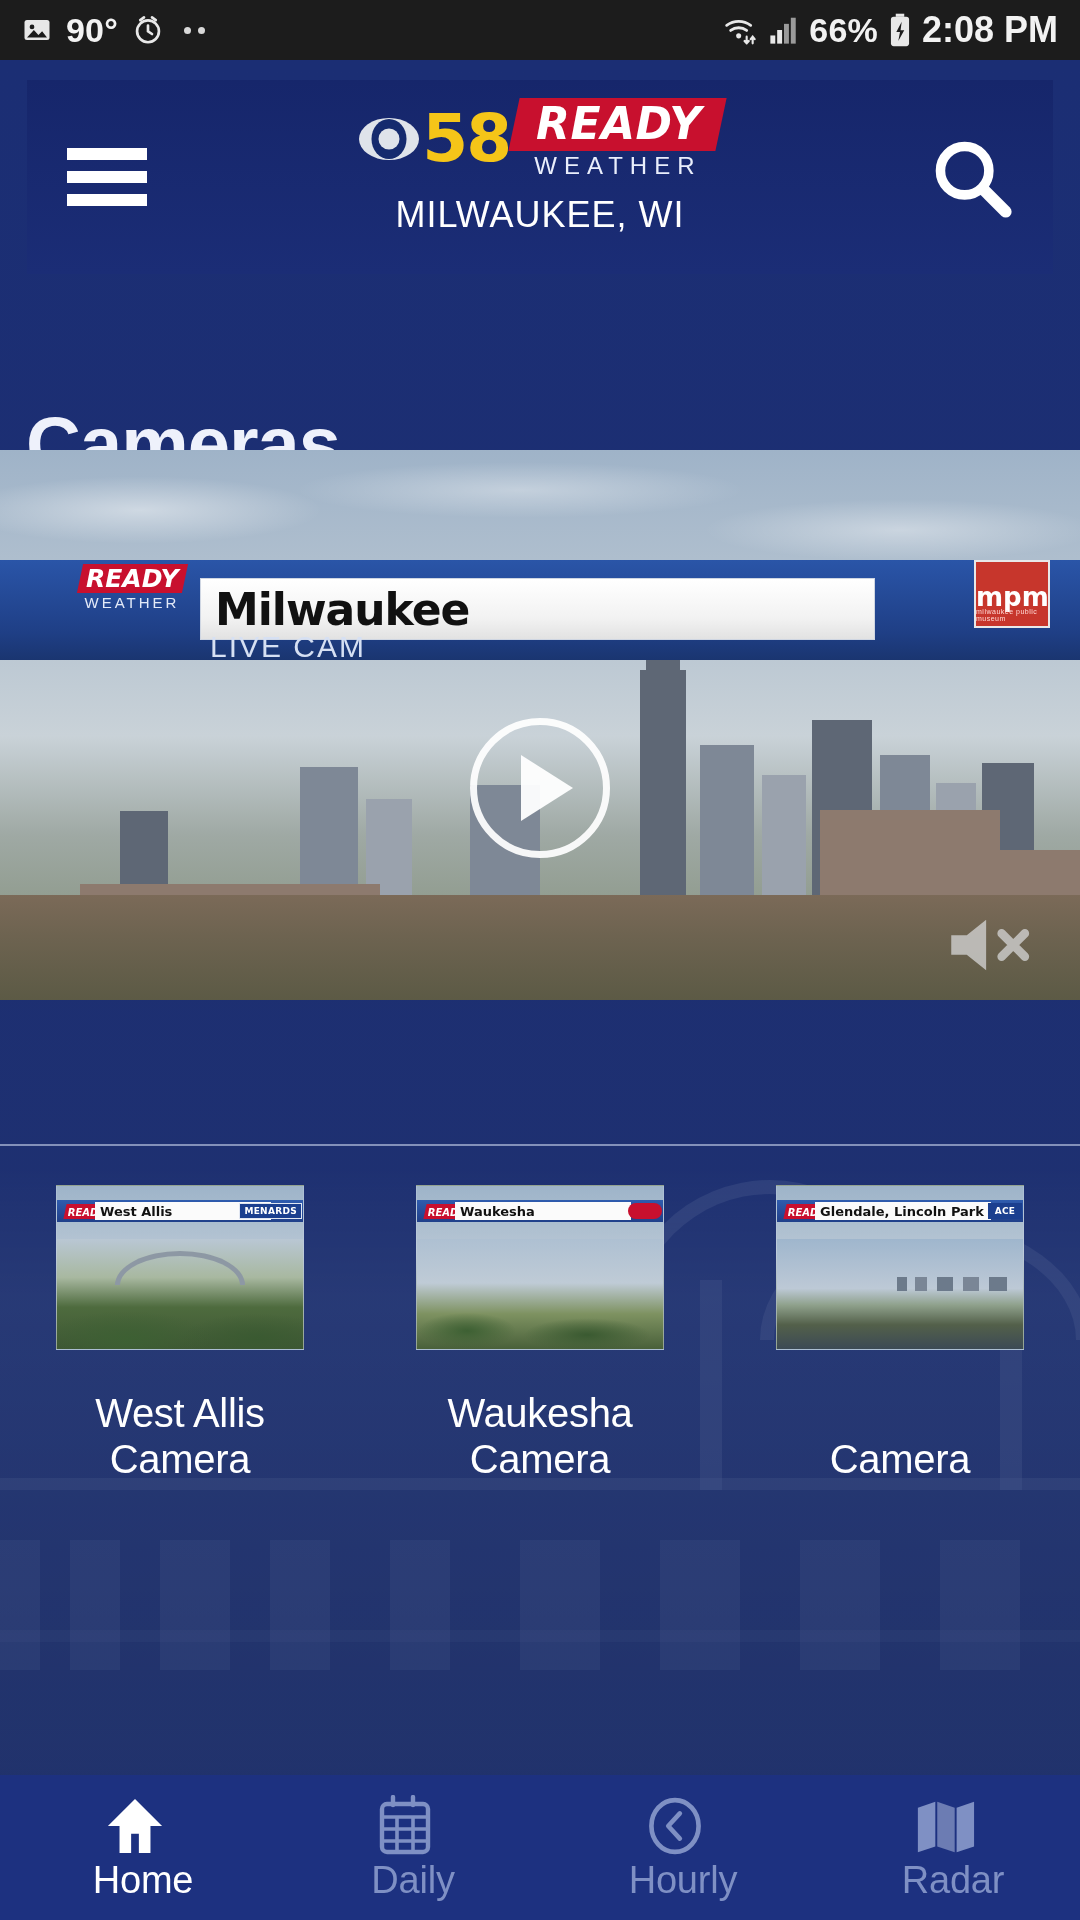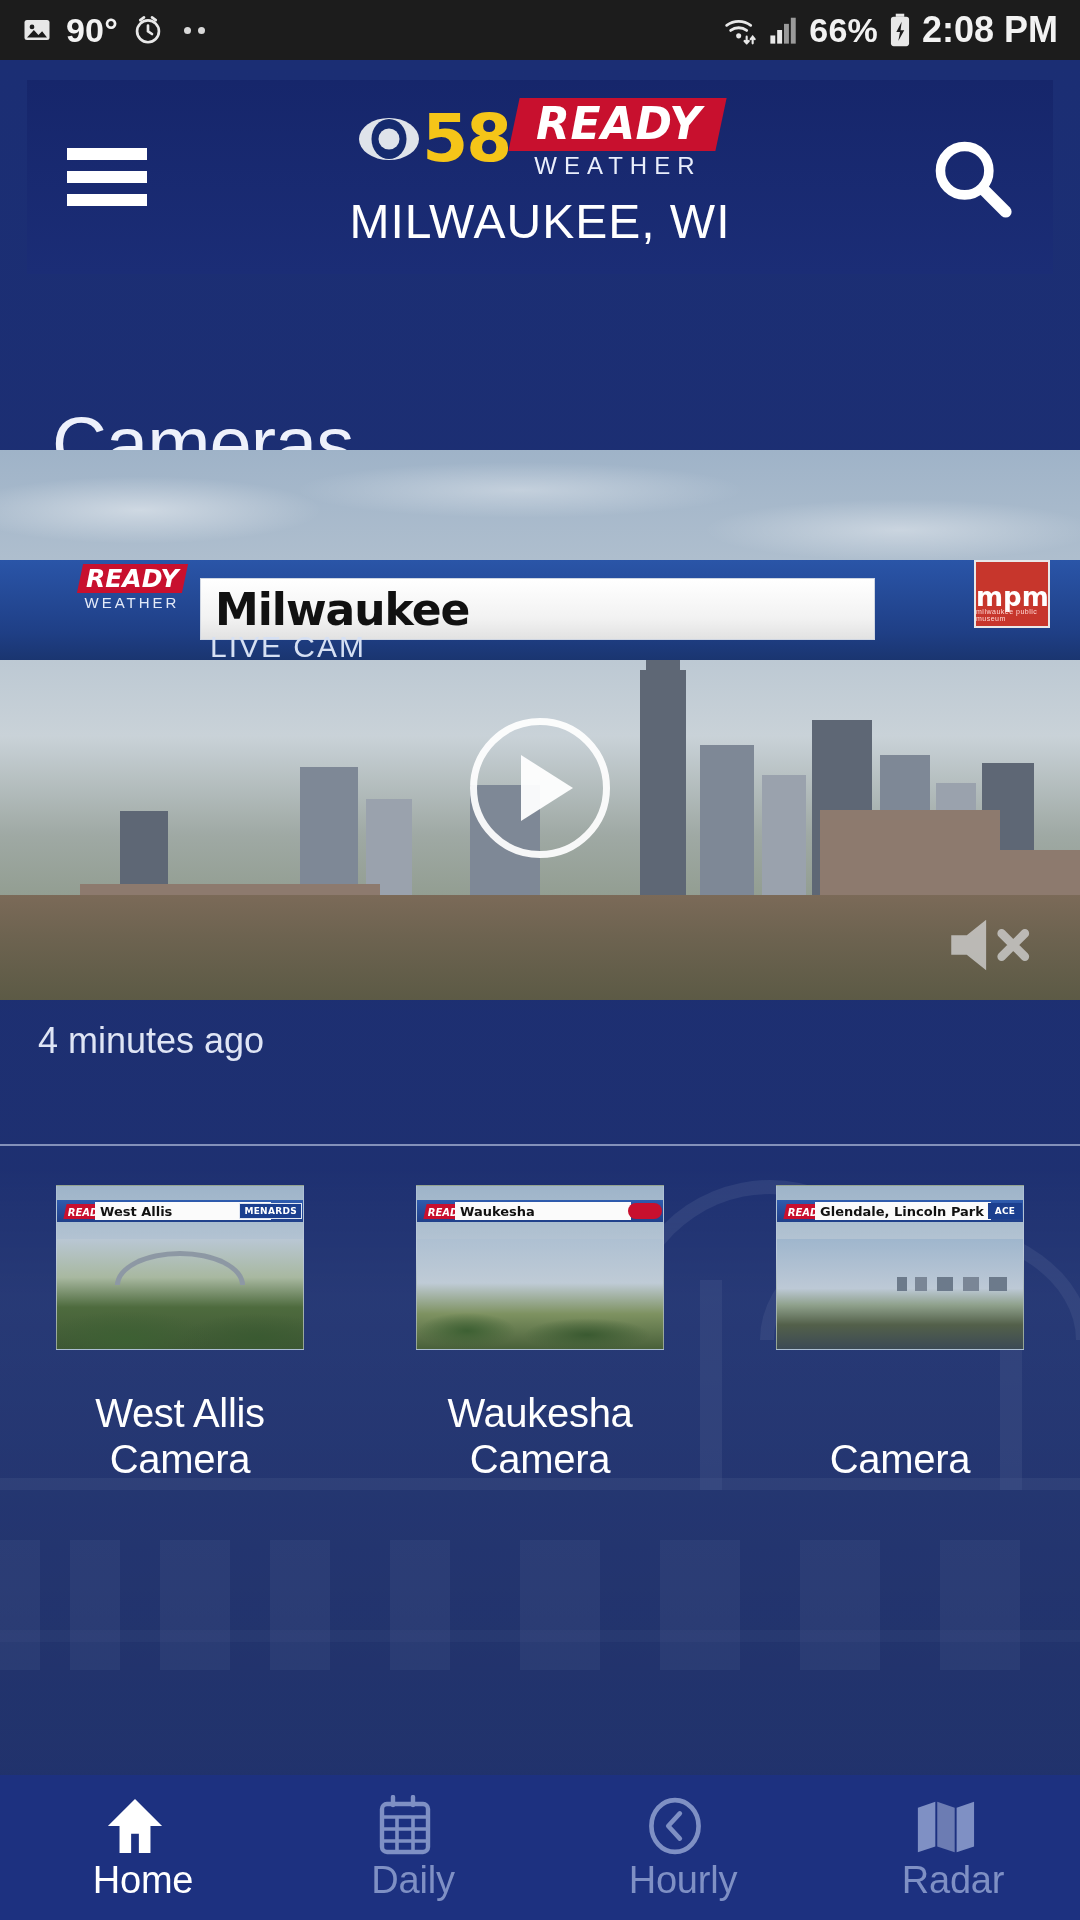--- a/index.html
+++ b/index.html
@@ -99,28 +99,28 @@
     display:inline-block; transform:skewX(12deg);
     color:#ffffff; font-weight:700; font-style:italic; font-size:44px;
     letter-spacing:.5px; line-height:46px;
     font-family:"DejaVu Sans", sans-serif;
   }
   .weather-txt{
     color:#e9eefc; font-size:24px; letter-spacing:7px; text-align:center;
     margin-top:1px; font-weight:500;
   }
   #citytxt{
-    color:#ffffff; font-size:48px; letter-spacing:1px;
+    color:#ffffff; font-size:36px; letter-spacing:1px;
     text-align:center; margin-top:14px; font-weight:400;
   }
 
   
   #pagetitle{
-    position:absolute; left:52px; top:340px;
-    color:#eef1fb; font-size:76px; font-weight:400; letter-spacing:-1px;
+    position:absolute; left:26px; top:340px;
+    color:#eef1fb; font-size:76px; font-weight:700; letter-spacing:-1px;
   }
 
   
   #player{
     position:absolute; left:0; top:390px; width:1080px; height:550px;
     overflow:hidden; background:#6c7d8e;
   }
   #sky{
     position:absolute; inset:0;
     background:linear-gradient(180deg,#9fb3c8 0%, #b9c6d2 34%, #c9d2d8 52%, #9fa9a4 70%, #7d8a72 100%);
@@ -450,21 +450,20 @@
 
     <div id="mutebtn">
       <svg width="96" height="62" viewBox="0 0 48 32">
         <path d="M4 11h8L22 3v26l-10-8H4z" fill="#d2d2d2"></path>
         <path d="M30 10l12 12M42 10l-12 12" stroke="#d2d2d2" stroke-width="4.4" stroke-linecap="round"></path>
       </svg>
     </div>
   </div>
 
   <div id="caption">
-    <div id="cap-time">4 minutes ago</div>
   </div>
   <div id="divider"></div>
 
   <div id="thumbrow">
 
     <div class="thumb-cell">
       <div class="thumb-img">
         <div class="tb-scene scene-westallis">
           <div class="stadium"></div>
         </div>

